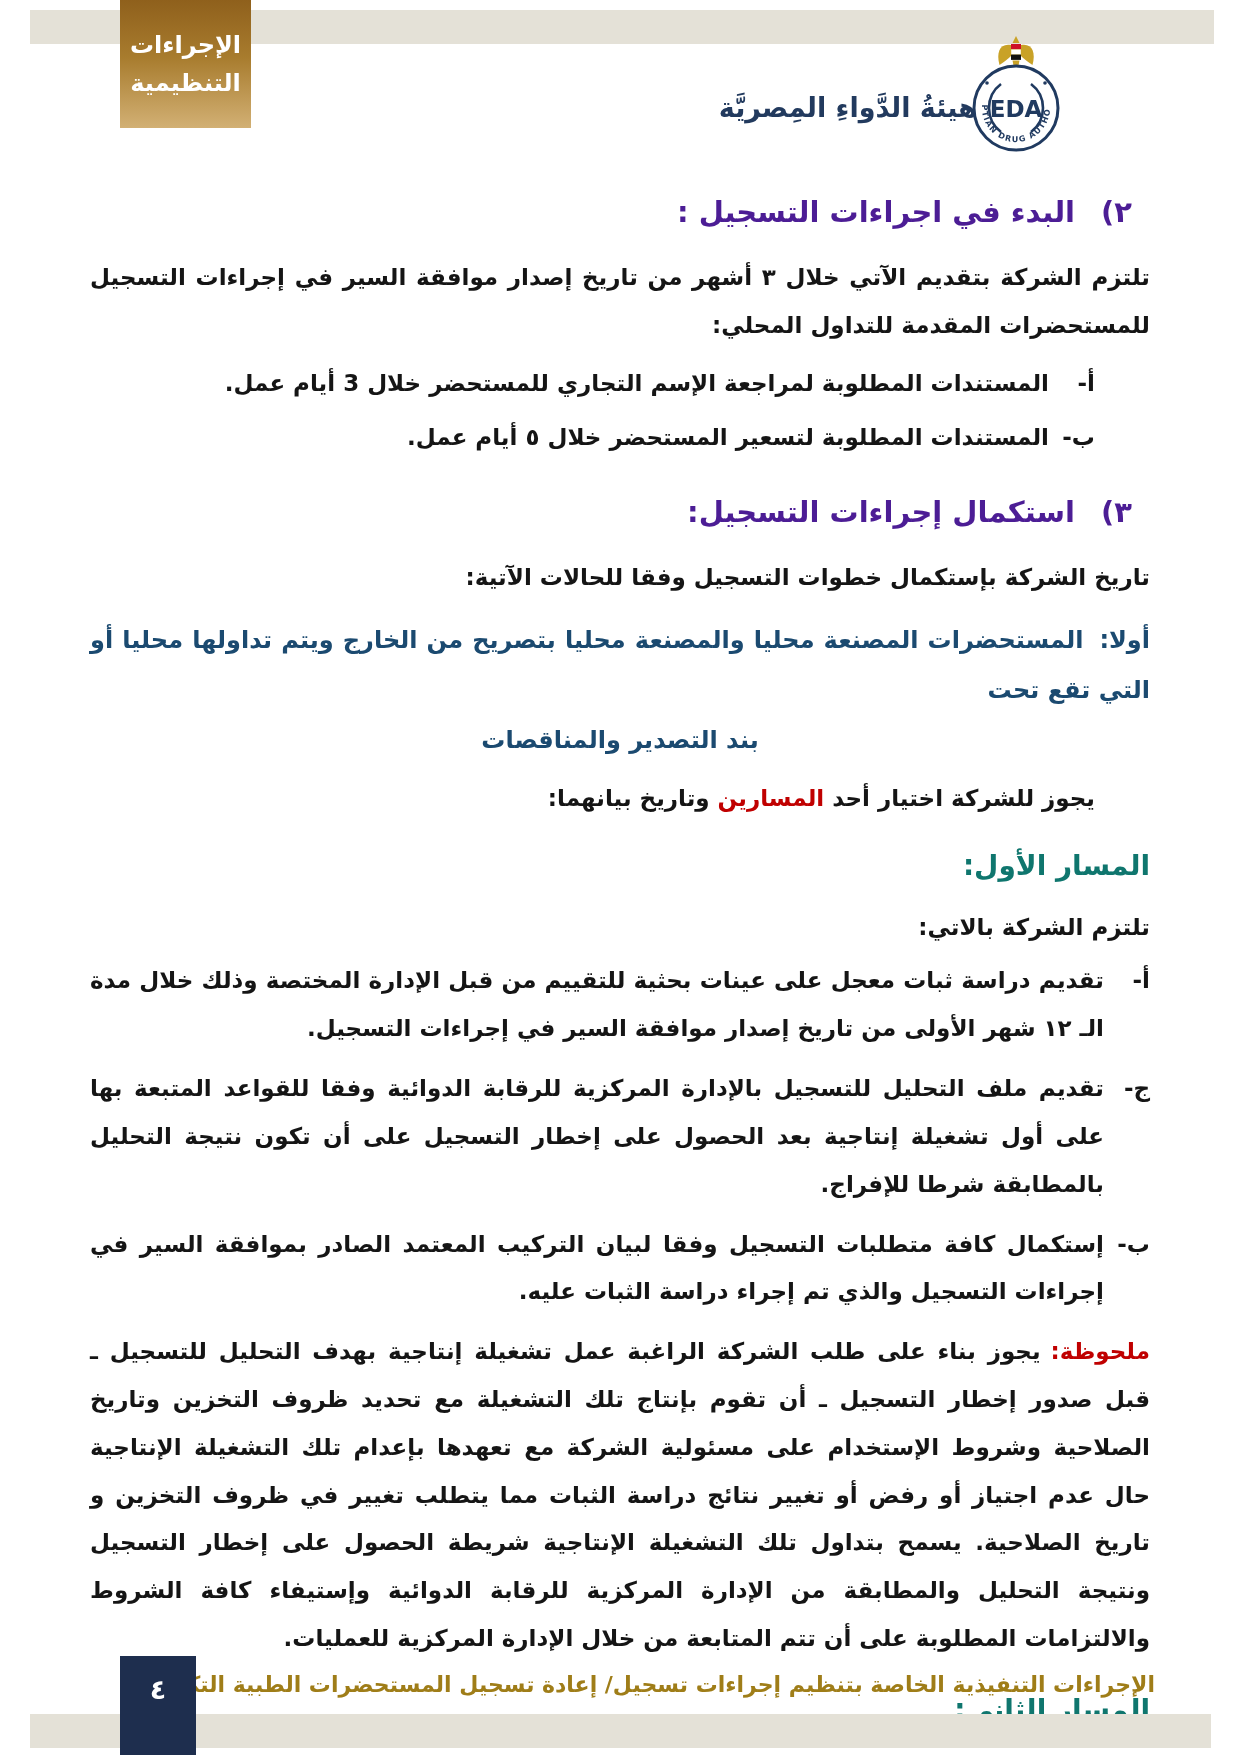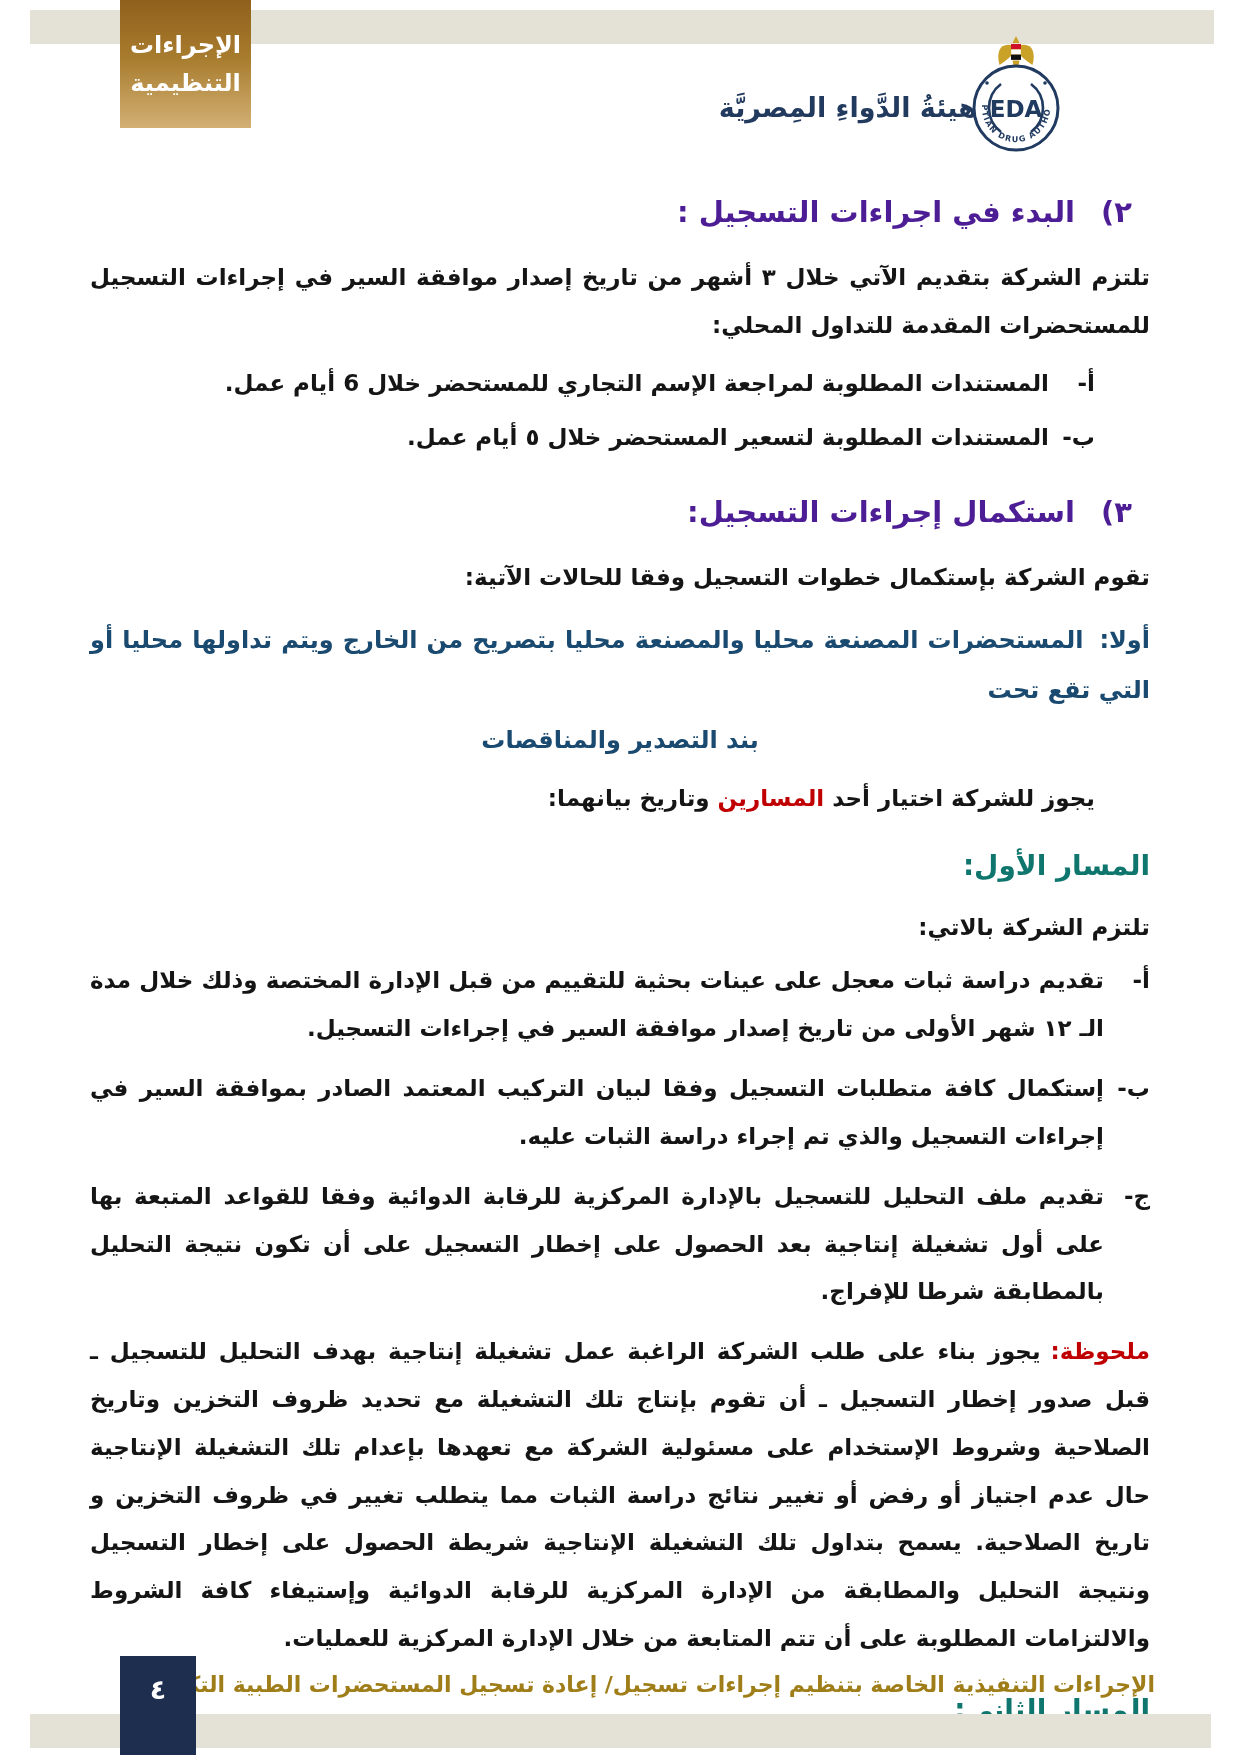--- a/index.html
+++ b/index.html
@@ -95,40 +95,40 @@
     </svg>
   </div>
 
   <div class="content">
 
     <h2 class="h-orange"><span class="num">٢)</span><span>البدء في اجراءات التسجيل :</span></h2>
 
     <p class="para">تلتزم الشركة بتقديم الآتي خلال ٣ أشهر من تاريخ إصدار موافقة السير في إجراءات التسجيل للمستحضرات المقدمة للتداول المحلي:</p>
 
     <div class="sub-list">
-      <p class="li"><span class="marker">أ-</span><span>المستندات المطلوبة لمراجعة الإسم التجاري للمستحضر خلال 6 أيام عمل.</span></p>
+      <p class="li"><span class="marker">أ-</span><span>المستندات المطلوبة لمراجعة الإسم التجاري للمستحضر خلال 3 أيام عمل.</span></p>
       <p class="li"><span class="marker">ب-</span><span>المستندات المطلوبة لتسعير المستحضر خلال ٥ أيام عمل.</span></p>
     </div>
 
     <h2 class="h-orange mt"><span class="num">٣)</span><span>استكمال إجراءات التسجيل:</span></h2>
 
-    <p class="para">تقوم الشركة بإستكمال خطوات التسجيل وفقا للحالات الآتية:</p>
+    <p class="para">تاريخ الشركة بإستكمال خطوات التسجيل وفقا للحالات الآتية:</p>
 
     <p class="case-head"><span class="case-label">أولا:</span><span>المستحضرات المصنعة محليا والمصنعة محليا بتصريح من الخارج ويتم تداولها محليا أو التي تقع تحت</span></p>
     <div class="case-center">بند التصدير والمناقصات</div>
 
     <p class="choose-line"><span>يجوز للشركة اختيار أحد </span><span class="red">المسارين</span><span> وتاريخ بيانهما:</span></p>
 
     <h3 class="h-blue">المسار الأول:</h3>
     <p class="intro-line">تلتزم الشركة بالاتي:</p>
 
     <div class="track-items">
       <p class="li"><span class="marker">أ-</span><span>تقديم دراسة ثبات معجل على عينات بحثية للتقييم من قبل الإدارة المختصة وذلك خلال مدة الـ ١٢ شهر الأولى من تاريخ إصدار موافقة السير في إجراءات التسجيل.</span></p>
+      <p class="li"><span class="marker">ج-</span><span>تقديم ملف التحليل للتسجيل بالإدارة المركزية للرقابة الدوائية وفقا للقواعد المتبعة بها على أول تشغيلة إنتاجية بعد الحصول على إخطار التسجيل على أن تكون نتيجة التحليل بالمطابقة شرطا للإفراج.</span></p>
       <p class="li"><span class="marker">ب-</span><span>إستكمال كافة متطلبات التسجيل وفقا لبيان التركيب المعتمد الصادر بموافقة السير في إجراءات التسجيل والذي تم إجراء دراسة الثبات عليه.</span></p>
-      <p class="li"><span class="marker">ج-</span><span>تقديم ملف التحليل للتسجيل بالإدارة المركزية للرقابة الدوائية وفقا للقواعد المتبعة بها على أول تشغيلة إنتاجية بعد الحصول على إخطار التسجيل على أن تكون نتيجة التحليل بالمطابقة شرطا للإفراج.</span></p>
     </div>
 
     <p class="note"><span class="note-label">ملحوظة:</span><span>يجوز بناء على طلب الشركة الراغبة عمل تشغيلة إنتاجية بهدف التحليل للتسجيل ـ قبل صدور إخطار التسجيل ـ أن تقوم بإنتاج تلك التشغيلة مع تحديد ظروف التخزين وتاريخ الصلاحية وشروط الإستخدام على مسئولية الشركة مع تعهدها بإعدام تلك التشغيلة الإنتاجية حال عدم اجتياز أو رفض أو تغيير نتائج دراسة الثبات مما يتطلب تغيير في ظروف التخزين و تاريخ الصلاحية. يسمح بتداول تلك التشغيلة الإنتاجية شريطة الحصول على إخطار التسجيل ونتيجة التحليل والمطابقة من الإدارة المركزية للرقابة الدوائية وإستيفاء كافة الشروط والالتزامات المطلوبة على أن تتم المتابعة من خلال الإدارة المركزية للعمليات.</span></p>
 
     <h3 class="h-blue">المسار الثاني:</h3>
     <p class="intro-line">تلتزم الشركة بالآتي:</p>
 
   </div>
 
   <div class="footer-band"></div>

